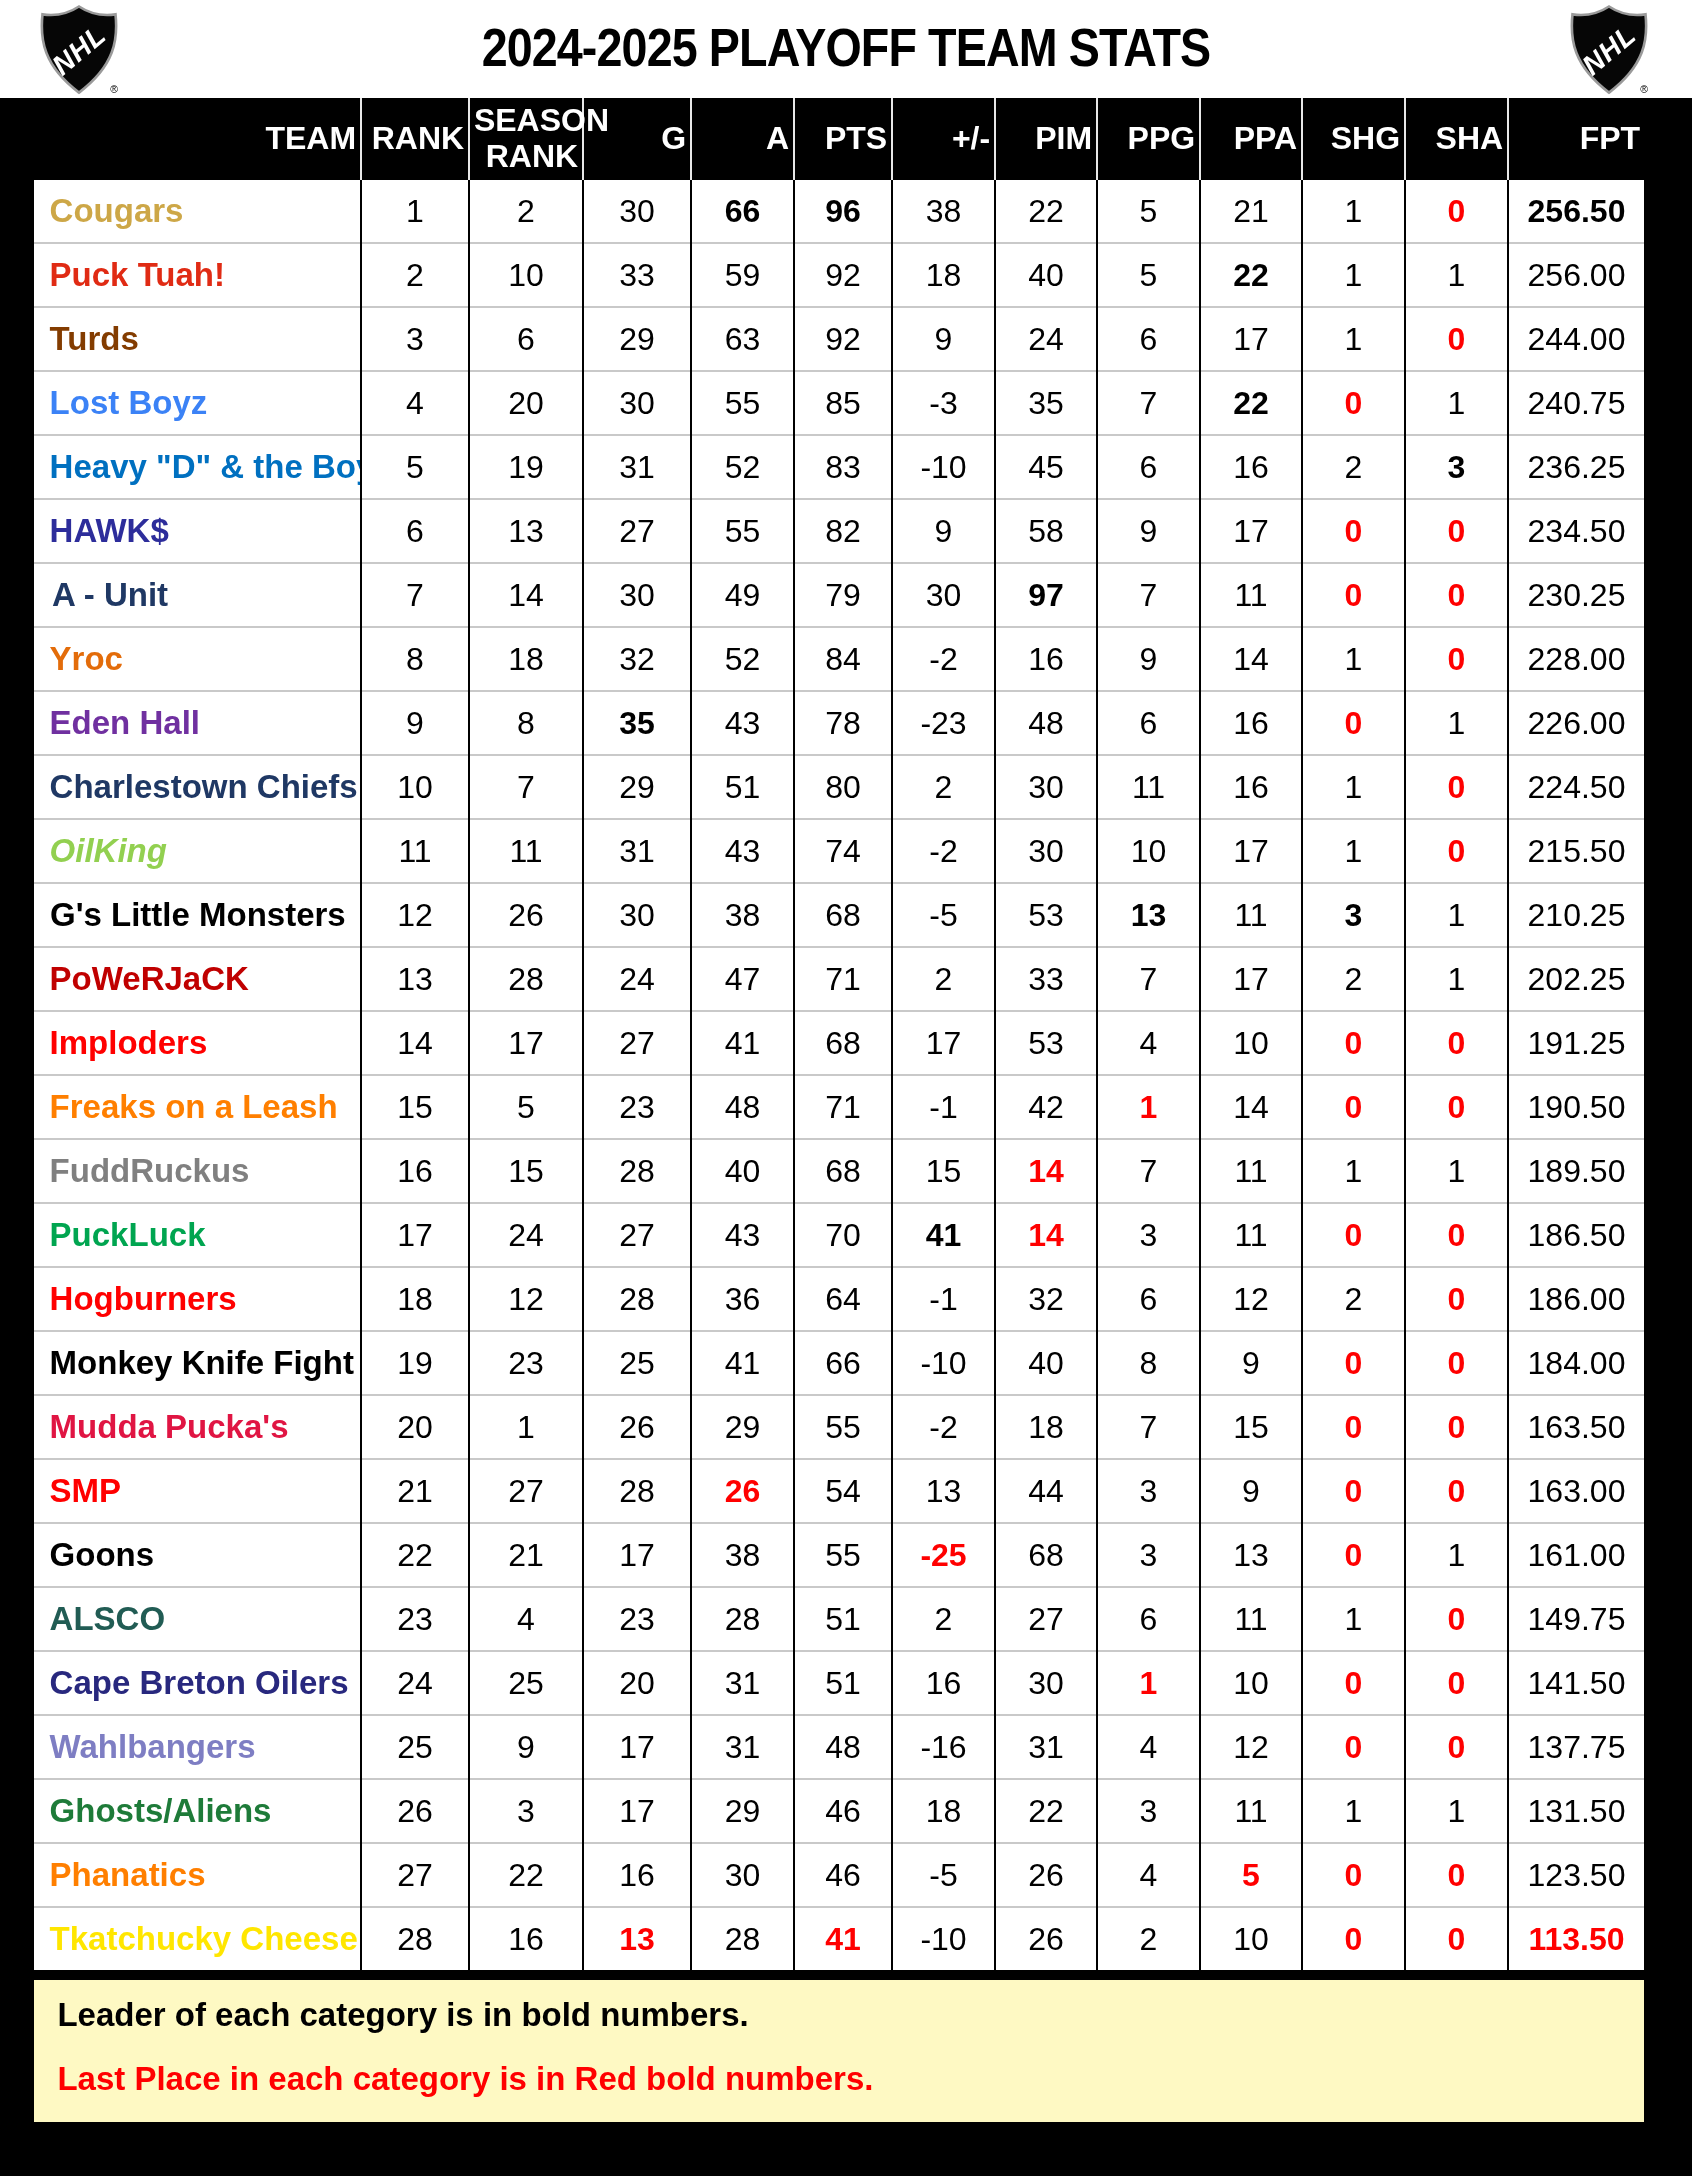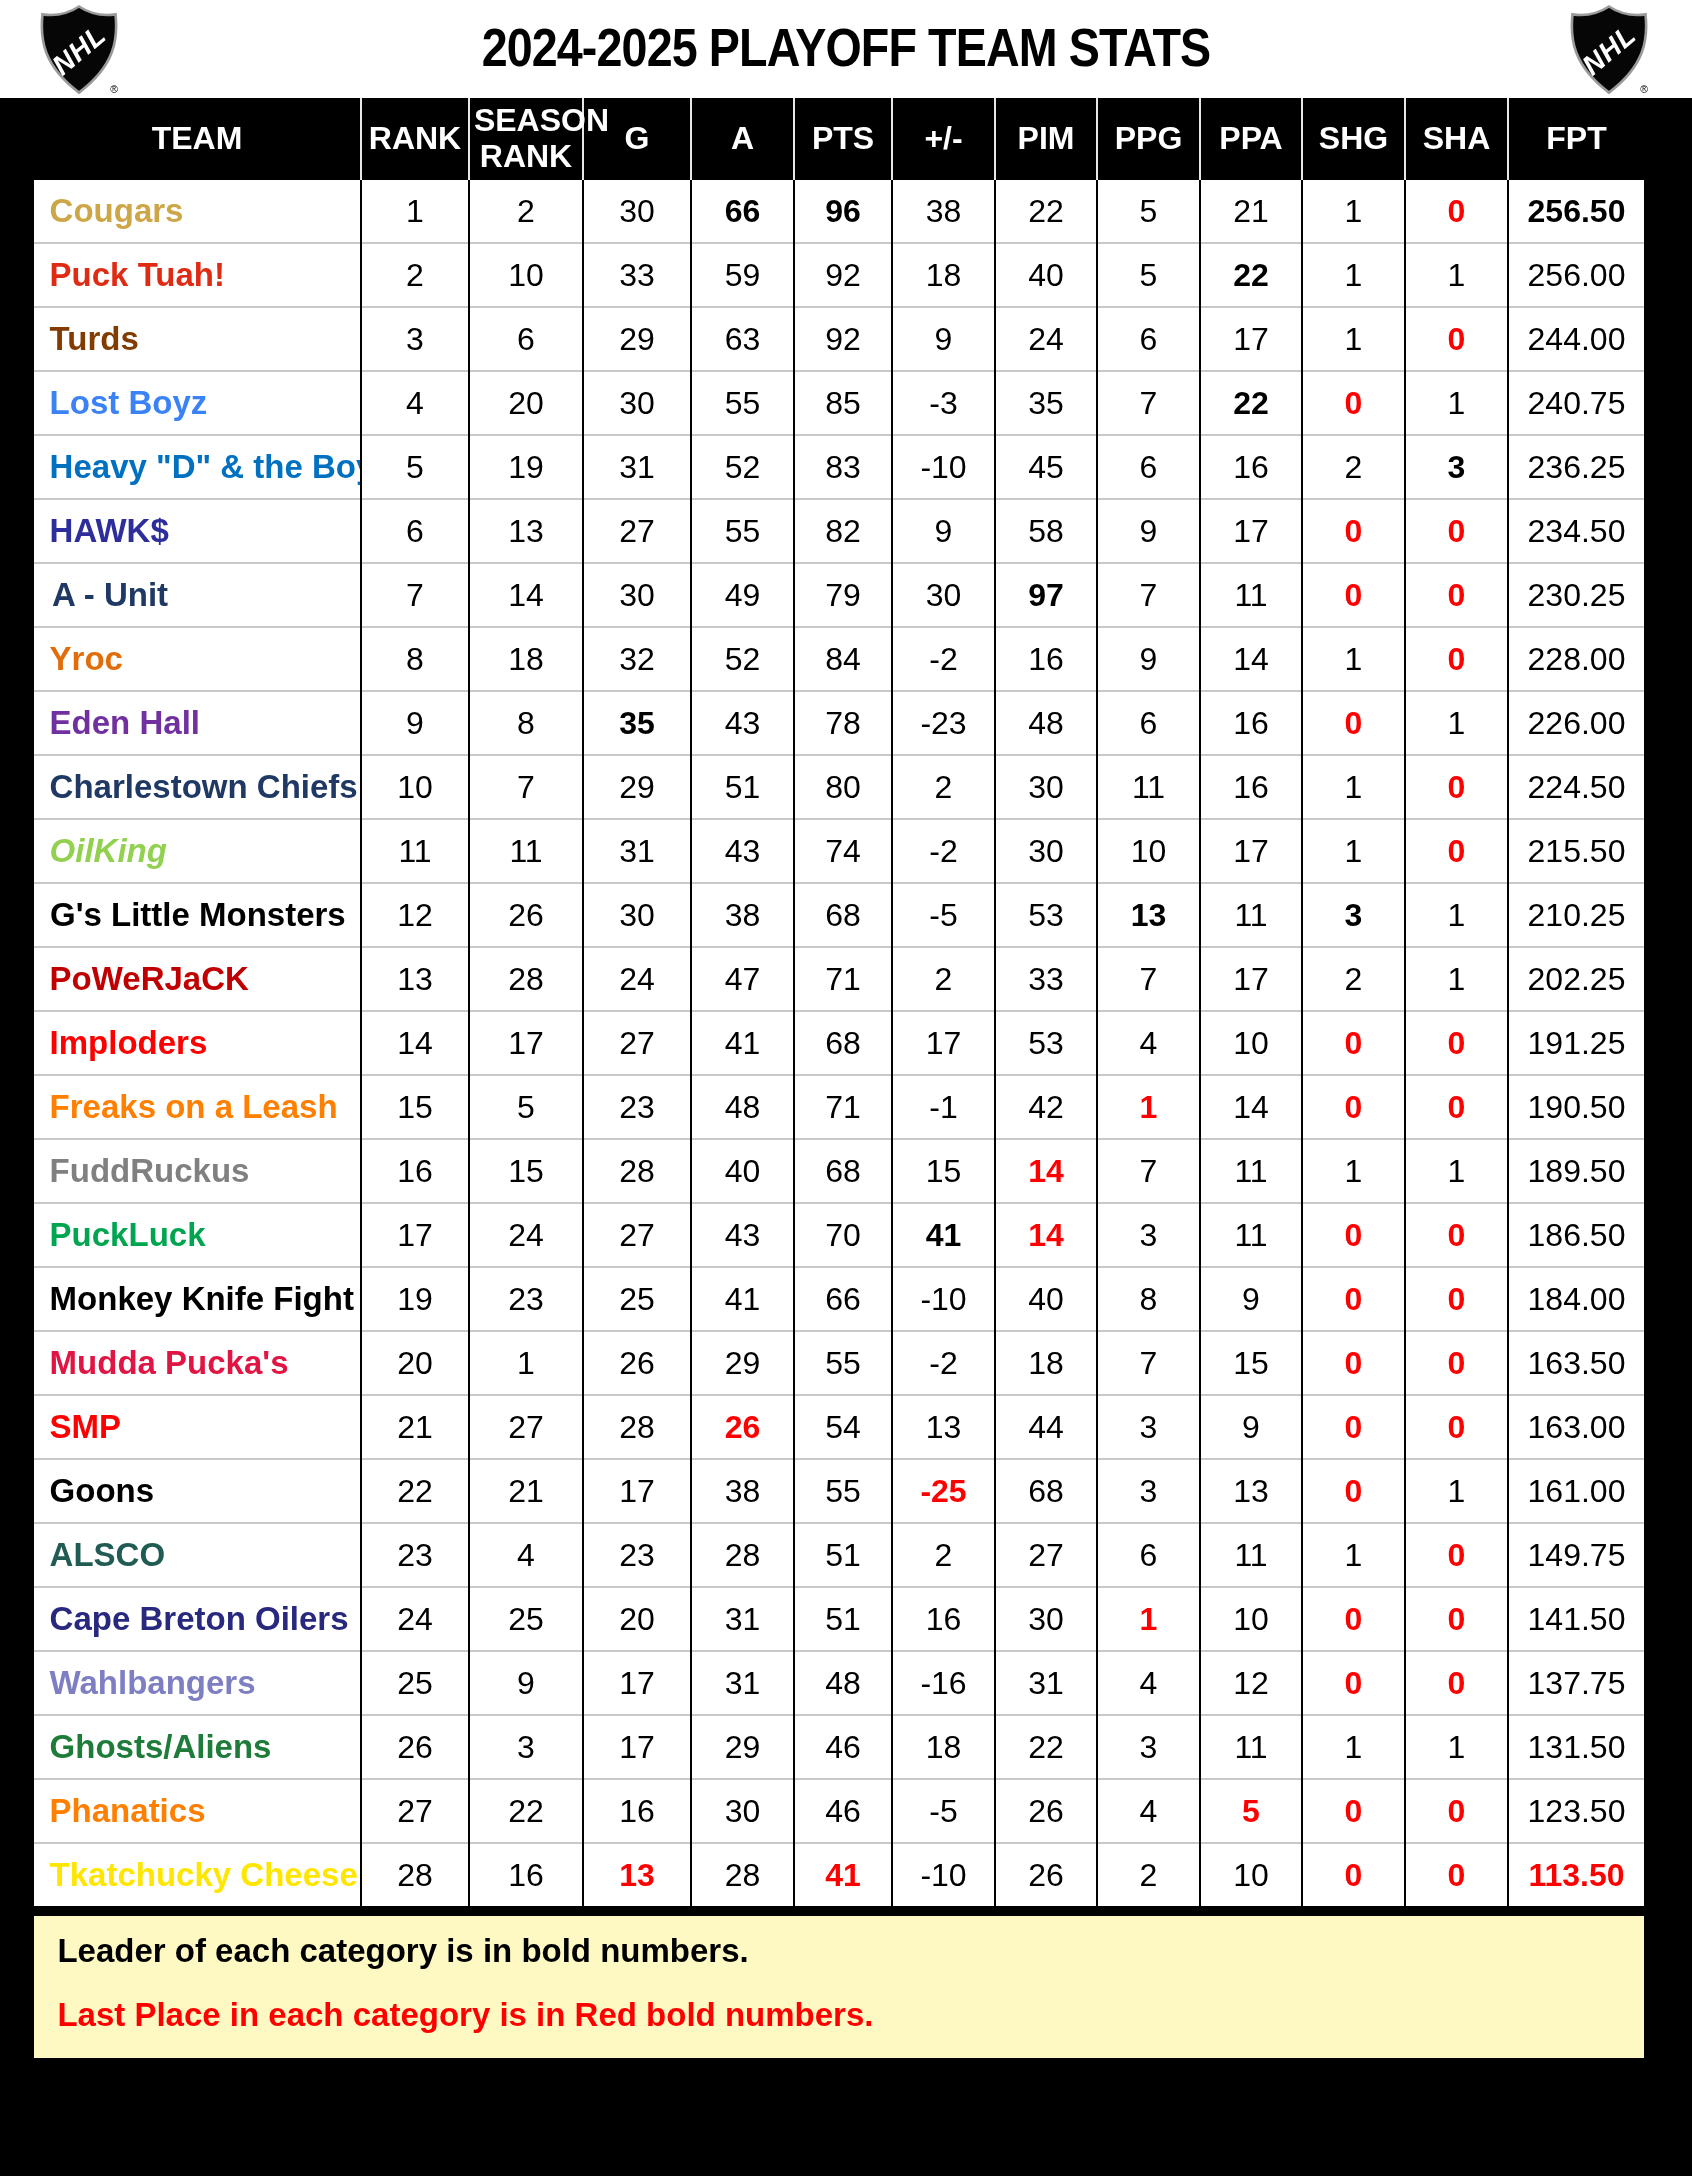--- a/index.html
+++ b/index.html
@@ -17,21 +17,21 @@
 
   
   .sheet-pad{padding:0 48px 0 34px;}
   table{width:100%;border-collapse:collapse;table-layout:fixed;}
   col.c-team{width:327px;} col.c-rank{width:108px;} col.c-srank{width:114px;}
   col.c-g{width:108px;} col.c-a{width:103px;} col.c-pts{width:98px;}
   col.c-pm{width:103px;} col.c-pim{width:102px;} col.c-ppg{width:103px;}
   col.c-ppa{width:102px;} col.c-shg{width:103px;} col.c-sha{width:103px;}
 
   thead th{background:#000;color:#fff;font-weight:700;font-size:32px;line-height:1.12;
-    height:82px;text-align:center;vertical-align:middle;padding:0 3.9px;}
+    height:82px;text-align:right;vertical-align:middle;padding:0 3.9px;}
   thead th + th{border-left:2px solid #e8e8e8;}
 
   tbody td{background:#fff;height:62px;font-size:32px;color:#000;text-align:center;
     vertical-align:middle;border-left:2px solid #000;padding:0 2px;
     white-space:nowrap;overflow:hidden;}
   tbody td:first-child{border-left:none;text-align:left;padding-left:15.6px;
     font-weight:700;font-size:33px;}
   tbody tr + tr td{border-top:2px solid #c9c9c9;}
   td.leader{font-weight:700;}
   td.last{font-weight:700;color:#f00;}
@@ -344,20 +344,35 @@
           <td>70</td>
           <td class="leader">41</td>
           <td class="last">14</td>
           <td>3</td>
           <td>11</td>
           <td class="last">0</td>
           <td class="last">0</td>
           <td>186.50</td>
         </tr>
         <tr>
+          <td style="color: rgb(255, 0, 0);">Hogburners</td>
+          <td>18</td>
+          <td>12</td>
+          <td>28</td>
+          <td>36</td>
+          <td>64</td>
+          <td>-1</td>
+          <td>32</td>
+          <td>6</td>
+          <td>12</td>
+          <td>2</td>
+          <td class="last">0</td>
+          <td>186.00</td>
+        </tr>
+        <tr>
           <td style="color: rgb(0, 0, 0);">Monkey Knife Fight</td>
           <td>19</td>
           <td>23</td>
           <td>25</td>
           <td>41</td>
           <td>66</td>
           <td>-10</td>
           <td>40</td>
           <td>8</td>
           <td>9</td>

